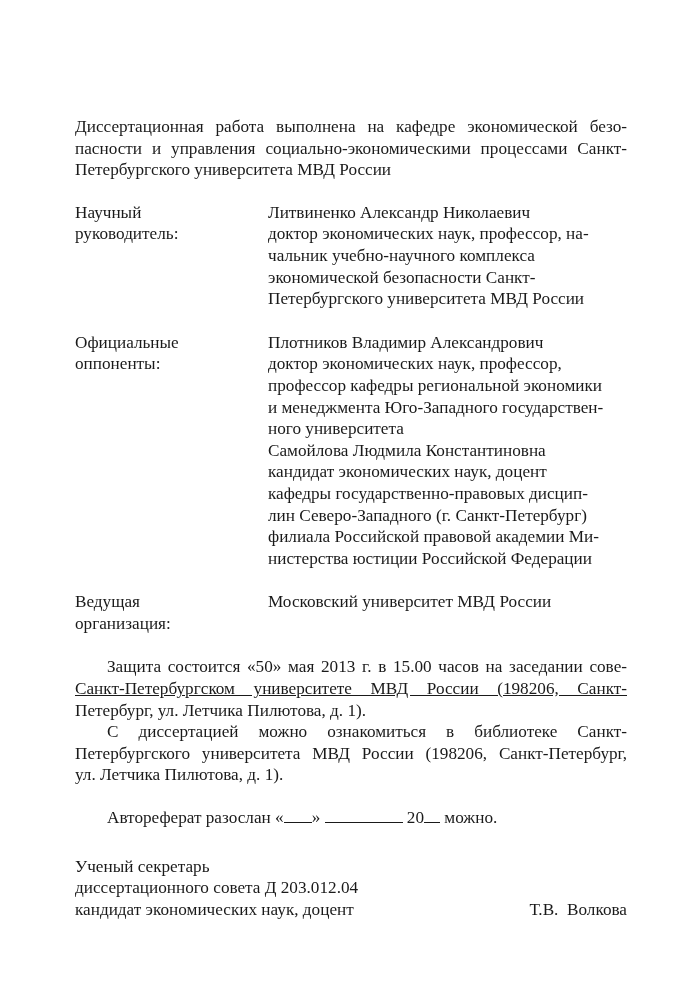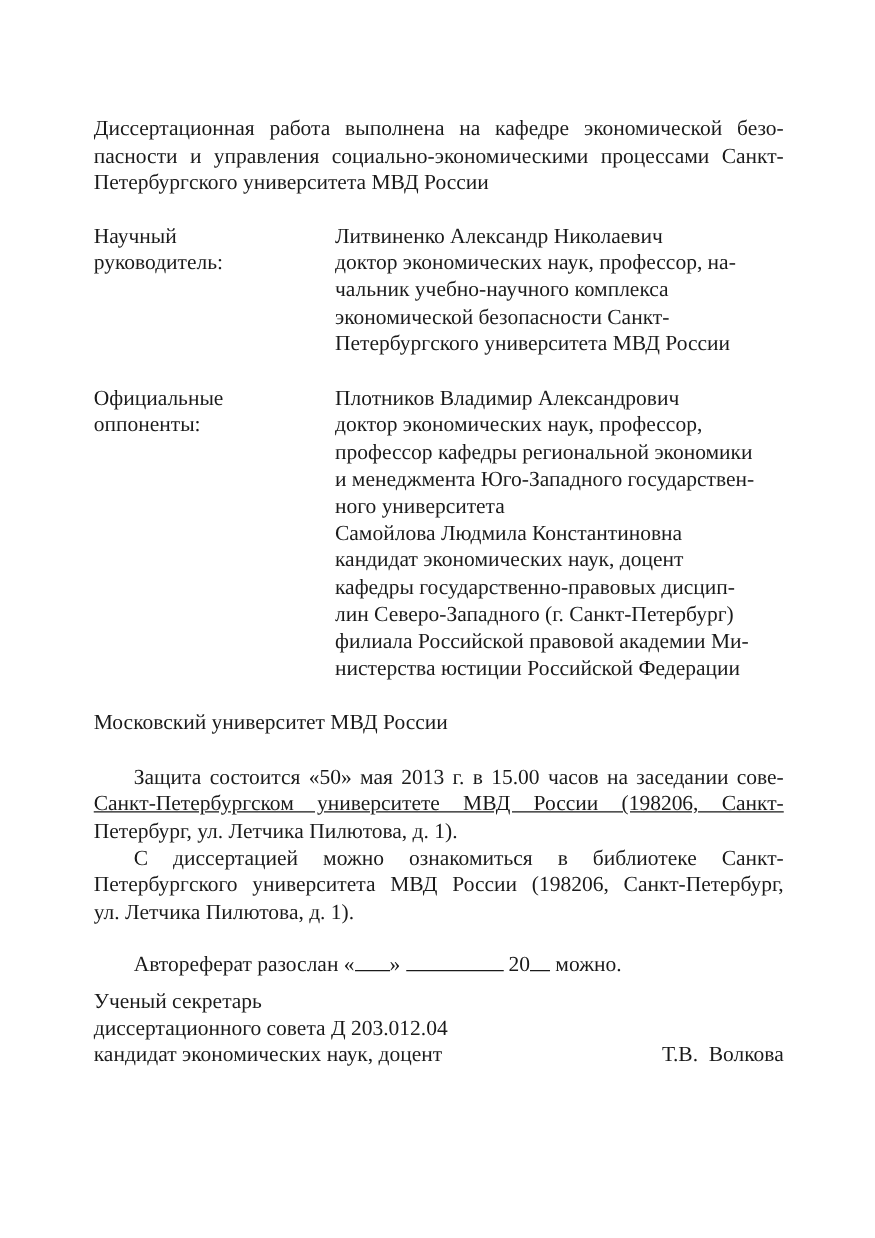--- a/index.html
+++ b/index.html
@@ -1,21 +1,21 @@
 <!DOCTYPE html>
 <html><head>
   <meta charset="utf-8">
   <style>
     html, body { margin: 0; padding: 0; background: #ffffff; }
     body {
       width: 700px; height: 990px; position: relative; overflow: hidden;
       font-family: "Liberation Serif", serif; color: #1a1a1a;
       font-size: 17.2px; line-height: 21.6px;
     }
-    .page { position: absolute; left: 75px; top: 92px; width: 552px; }
+    .page { position: absolute; left: 75px; top: 116px; width: 552px; }
     .just { text-align: justify; text-align-last: left; }
     .intro { margin: 0; }
     .block { position: relative; display: flex; margin-top: 22px; justify-content: flex-end; }
     .label { width: 193px; flex: none; }
     .content { flex: 1; }
     .bold { font-weight: normal; }
     .defense { margin-top: 40px; }
     .secretary { margin-top: 22px; }
     .sec-last { display: flex; justify-content: space-between; }
     .sec-last .name { padding-right: 0px; }
@@ -60,20 +60,24 @@
       <div class="bold">Самойлова Людмила Константиновна</div>
       <div>кандидат экономических наук, доцент</div>
       <div>кафедры государственно-правовых дисцип-</div>
       <div>лин Северо-Западного (г. Санкт-Петербург)</div>
       <div>филиала Российской правовой академии Ми-</div>
       <div>нистерства юстиции Российской Федерации</div>
     </div>
   </div>
 
   <div class="block" style="margin-top:22px;">
+    <div class="label">
+      <div>Ведущая</div>
+      <div>организация:</div>
+    </div>
     <div class="content">
       <div class="bold">Московский университет МВД России</div>
     </div>
   </div>
 
   <div class="defense" style="margin-top:22px;">
     <div class="just" style="text-align-last: justify; padding-left:32px;">Защита состоится «50» мая 2013 г. в 15.00 часов на заседании сове-</div>
     <div class="just" style="text-align-last: justify; word-spacing: 12px; text-decoration: underline;">Санкт-Петербургском университете МВД России (198206, Санкт-</div>
     <div>Петербург, ул. Летчика Пилютова, д. 1).</div>
   </div>
@@ -81,21 +85,21 @@
   <div>
     <div class="just" style="text-align-last: justify; padding-left:32px;">С диссертацией можно ознакомиться в библиотеке Санкт-</div>
     <div class="just" style="text-align-last: justify;">Петербургского университета МВД России (198206, Санкт-Петербург,</div>
     <div>ул. Летчика Пилютова, д. 1).</div>
   </div>
 
   <div style="margin-top:21px; padding-left:32px;">
     <span>Автореферат разослан «</span><span class="fill" style="width:28px;"></span><span>» </span><span class="fill" style="width:78px;"></span><span> 20</span><span class="fill" style="width:16px;"></span><span> можно.</span>
   </div>
 
-  <div class="secretary" style="margin-top:7px;">
+  <div class="secretary" style="margin-top:27px;">
     <div>Ученый секретарь</div>
     <div>диссертационного совета Д 203.012.04</div>
     <div class="sec-last">
       <span>кандидат экономических наук, доцент</span>
       <span class="name" style="white-space:pre;">Т.В.  Волкова</span>
     </div>
   </div>
 
 </div>
 

